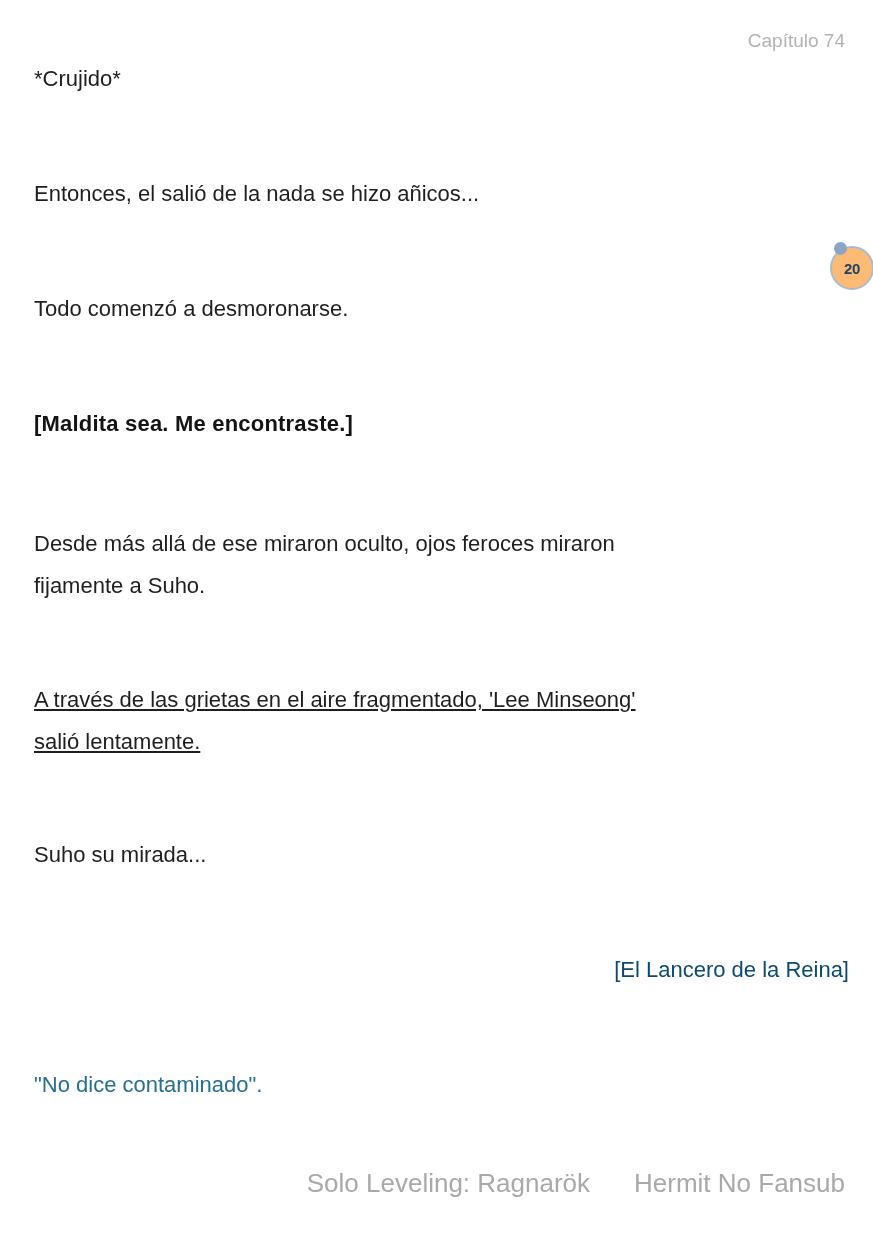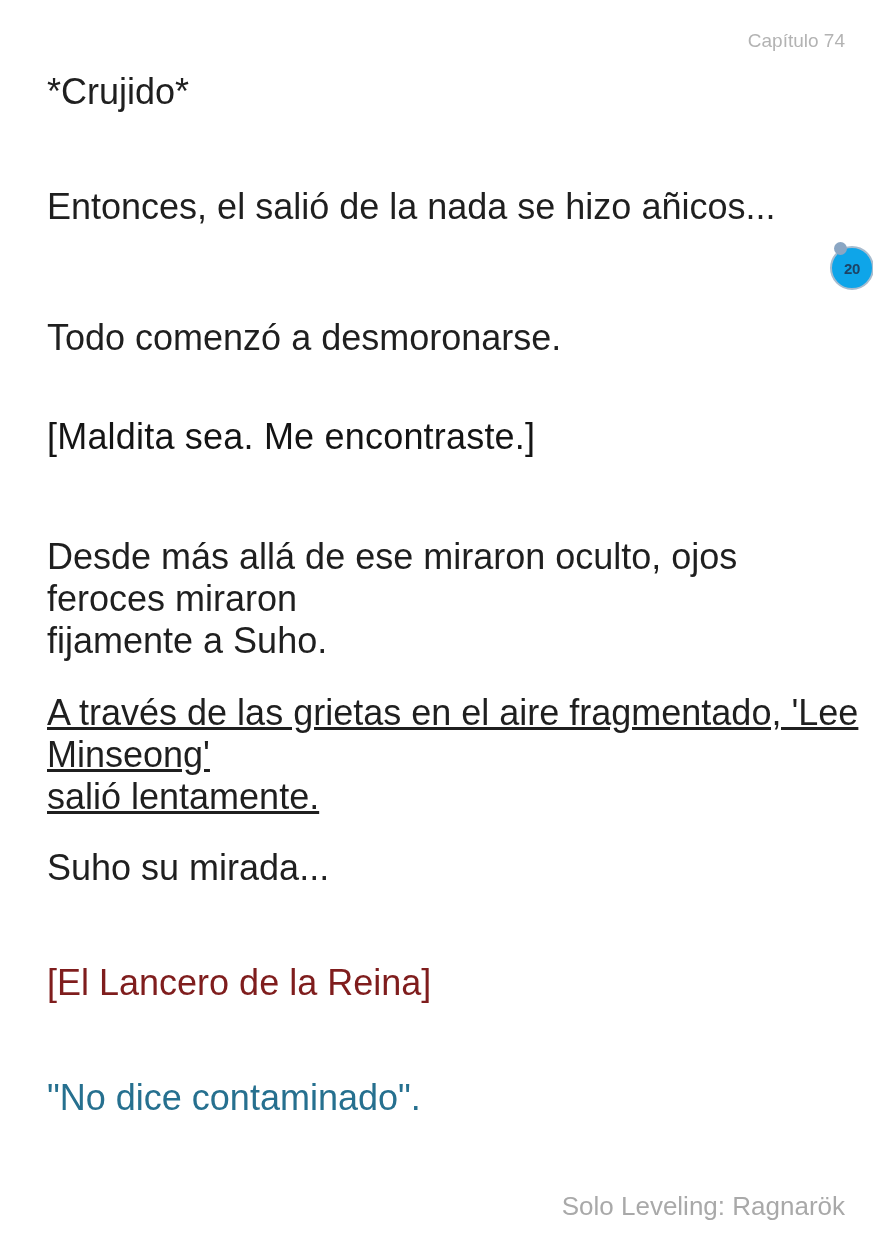--- a/index.html
+++ b/index.html
@@ -20,55 +20,54 @@
     top: 30px;
     right: 28px;
     font-size: 19px;
     color: #b3b3b3;
     white-space: nowrap;
   }
   .para {
     position: absolute;
     left: 30px;
     width: 815px;
-    font-size: 36px;
+    font-size: 22px;
     line-height: 42px;
     white-space: pre-line;
-    margin: 17px;
+    margin: 4px;
   }
   .p1 { top: 54px; }
   .p2 { top: 169px; }
-  .p3 { top: 300px; }
-  .p4 { top: 399px; font-weight: 400; color: #141414; letter-spacing: 0.2px; }
+  .p3 { top: 284px; }
+  .p4 { top: 399px; font-weight: 700; color: #141414; letter-spacing: 0.2px; }
   .p5 { top: 519px; }
   .p6 { top: 675px; text-decoration: underline; }
   .p7 { top: 830px; }
-  .p8 { top: 945px; text-align: left; color: #7f1d1d; }
+  .p8 { top: 945px; text-align: right; color: #0c4a6e; }
   .p9 { top: 1060px; color: #26708f; }
   .footer {
     position: absolute;
     top: 1168px;
     right: 28px;
     display: flex;
     gap: 44px;
     font-size: 26px;
     color: #a9a9a9;
     white-space: nowrap;
-    margin-top: 23px;
   }
   .scroll-badge {
     position: absolute;
     left: 830px;
     top: 246px;
     width: 44px;
     height: 44px;
     border: 2px solid #a7bccf;
     border-radius: 50%;
     box-sizing: border-box;
-    background: #0ea5e9;
+    background: #fdba74;
     display: flex;
     align-items: center;
     justify-content: center;
     cursor: pointer;
   }
   .scroll-badge .count {
     font-size: 15px;
     font-weight: 700;
     color: #1d4365;
     letter-spacing: -0.3px;
@@ -108,13 +107,14 @@
 salió lentamente.</p>
 
 <p class="para p7">Suho su mirada...</p>
 
 <p class="para p8">[El Lancero de la Reina]</p>
 
 <p class="para p9">"No dice contaminado".</p>
 
 <div class="footer">
   <span>Solo Leveling: Ragnarök</span>
+  <span>Hermit No Fansub</span>
 </div>
 
 </body></html>

